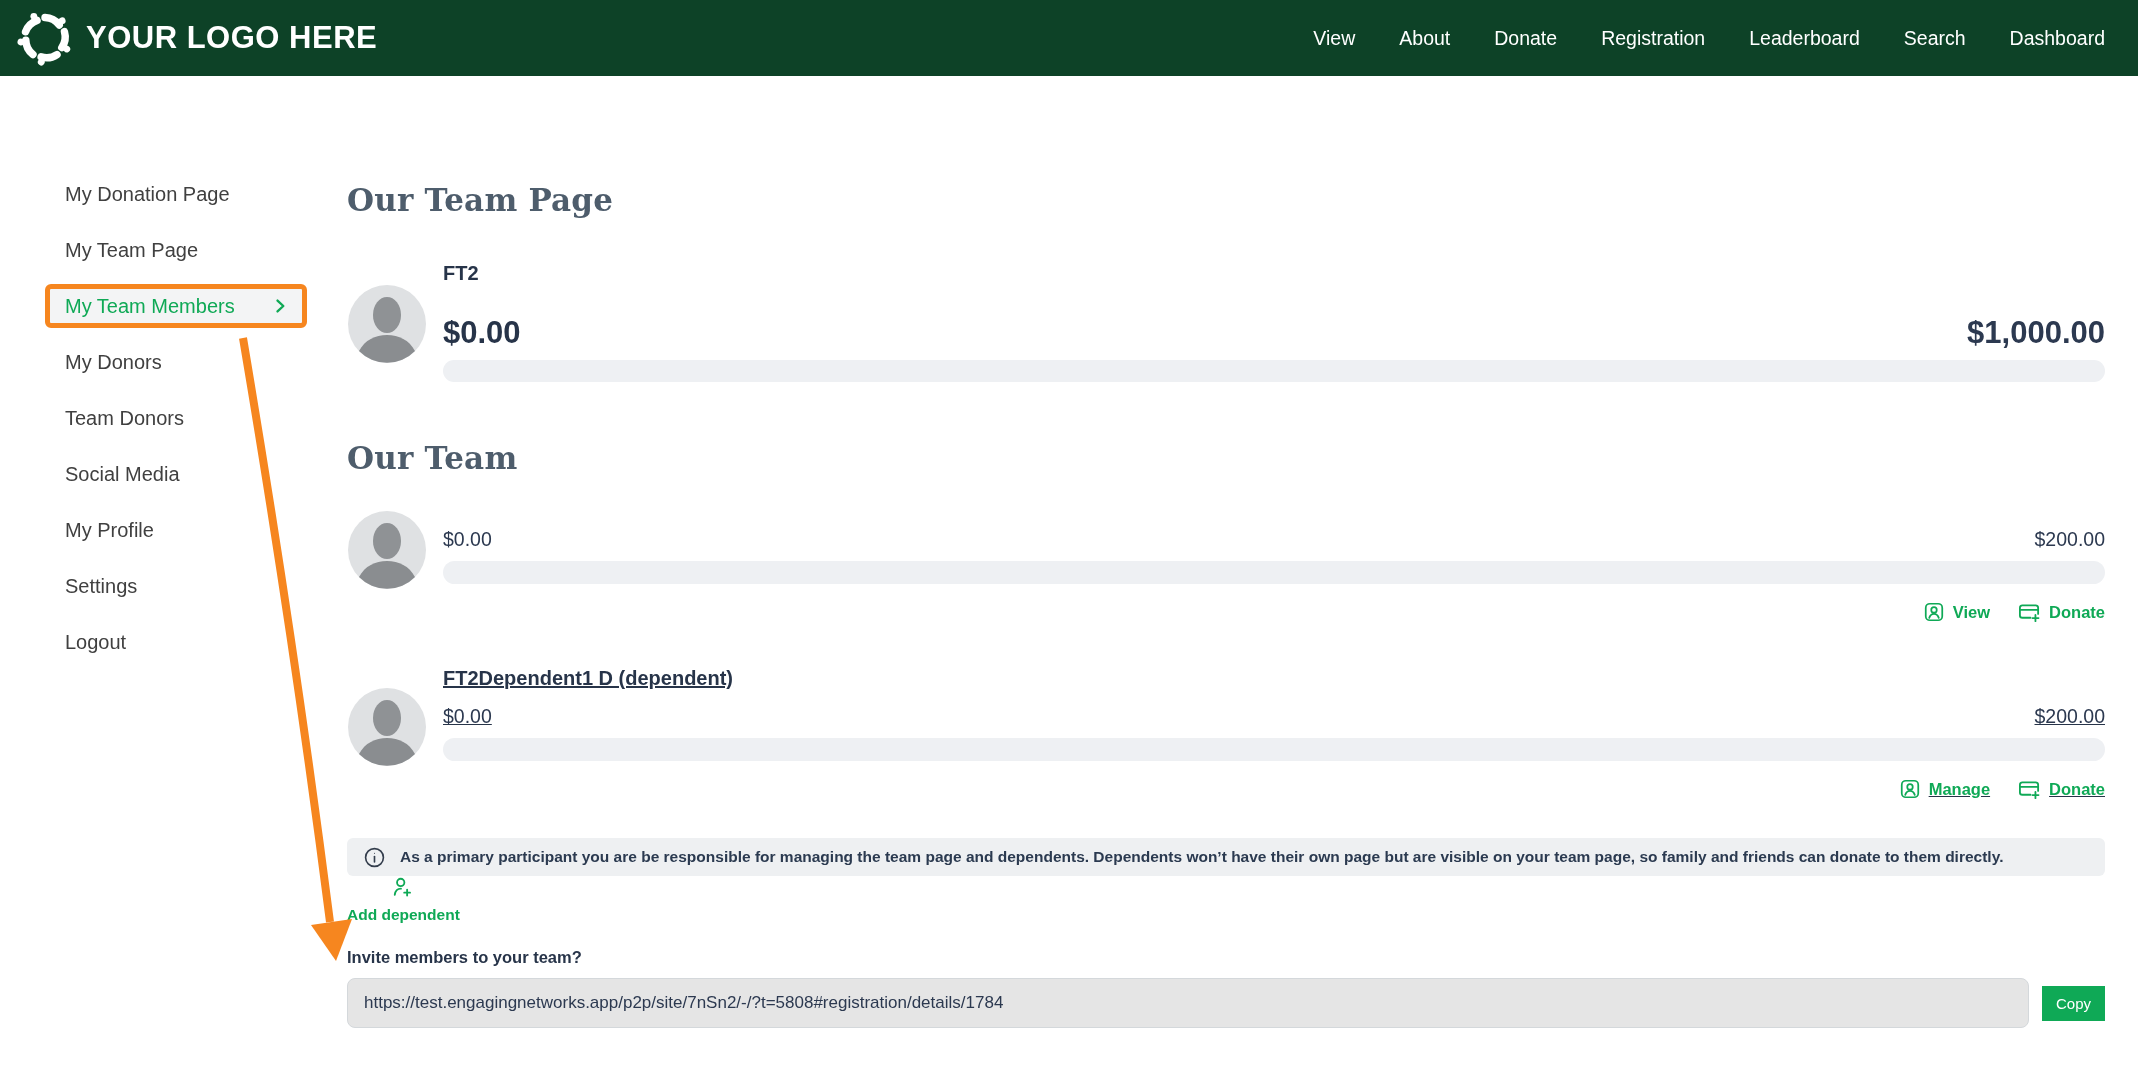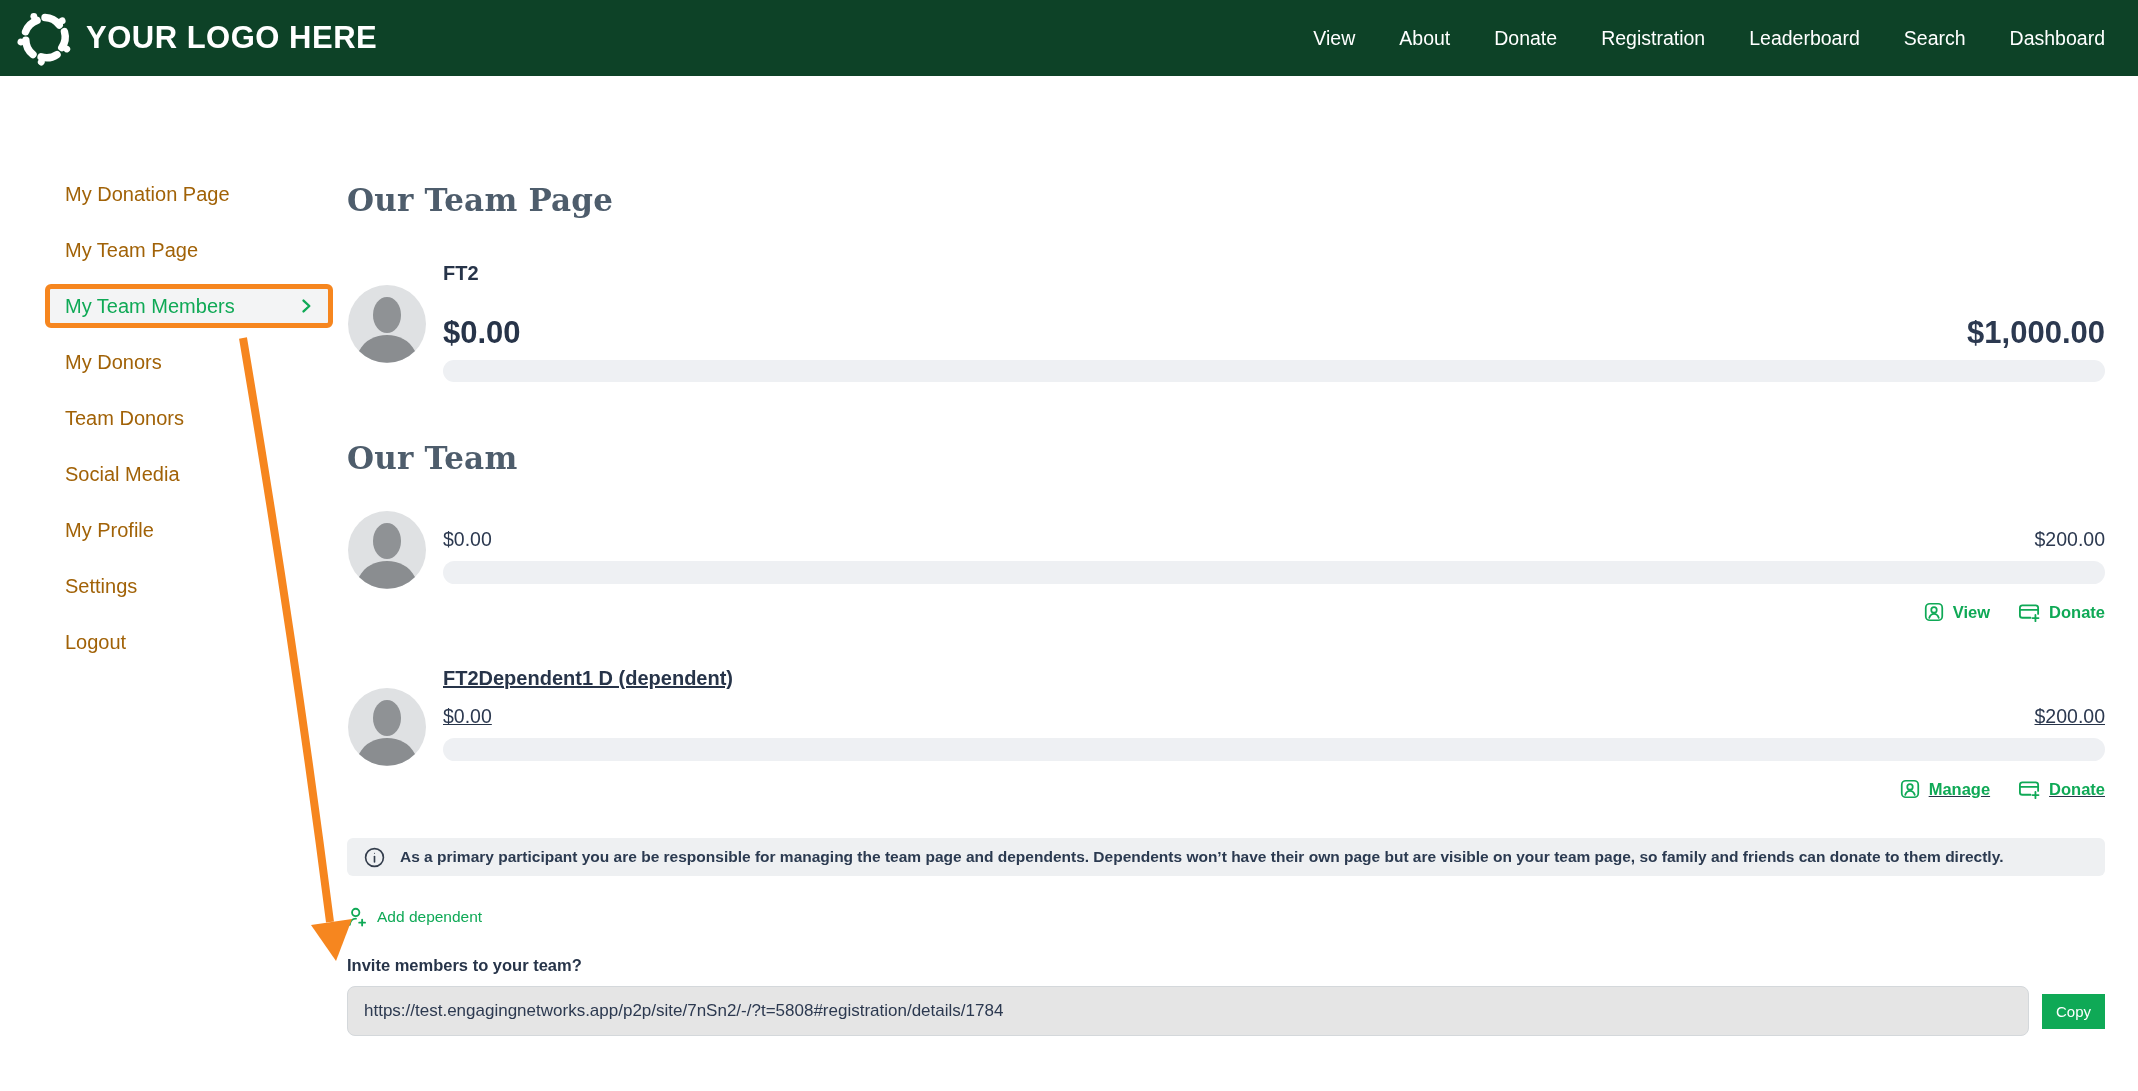--- a/index.html
+++ b/index.html
@@ -44,29 +44,29 @@
 
   
   .layout { display:flex; }
   .sidebar { width:347px; flex-shrink:0; padding-top:102px; }
   .side-item {
     margin-left:65px;
     height:32px;
     display:flex;
     align-items:center;
     font-size:20px;
-    color:#a16207;
+    color:#404040;
     margin-bottom:24px;
     cursor:pointer;
   }
   .side-item.active {
     margin-left:45px;
     margin-top:-6px;
     margin-bottom:18px;
-    width:288px;
+    width:262px;
     height:44px;
     border:5px solid #f6861f;
     border-radius:6px;
     background:#f3f4f5;
     padding:0 12px 0 15px;
     justify-content:space-between;
     color:#0fa956;
     font-weight:500;
   }
 
@@ -121,23 +121,22 @@
     background:#eef0f2;
     border-radius:6px;
     height:38px;
     display:flex; align-items:center; gap:14px;
     padding:0 16px;
   }
   .info-banner-text { font-size:15.5px; font-weight:700; color:#2b3a50; white-space:nowrap; overflow:hidden; }
 
   
   .add-dependent {
-    margin-top:30px;
     display:inline-flex; align-items:center; gap:8px;
-    color:#0fa956; font-size:15.5px; font-weight:400; cursor:pointer;
+    color:#0fa956; font-size:15.5px; font-weight:700; cursor:pointer;flex-direction:column;
   }
   .invite-label { margin-top:24px; font-size:16.5px; font-weight:700; color:#273449; }
   .invite-row { margin-top:11px; display:flex; align-items:center; gap:13px; }
   .invite-input {
     flex:1; height:50px;
     border:1px solid #d4d8db; border-radius:8px;
     padding:0 16px;
     font-family:"Liberation Sans", sans-serif;
     font-size:17px; color:#2c3950;
     background:#e5e5e5;

